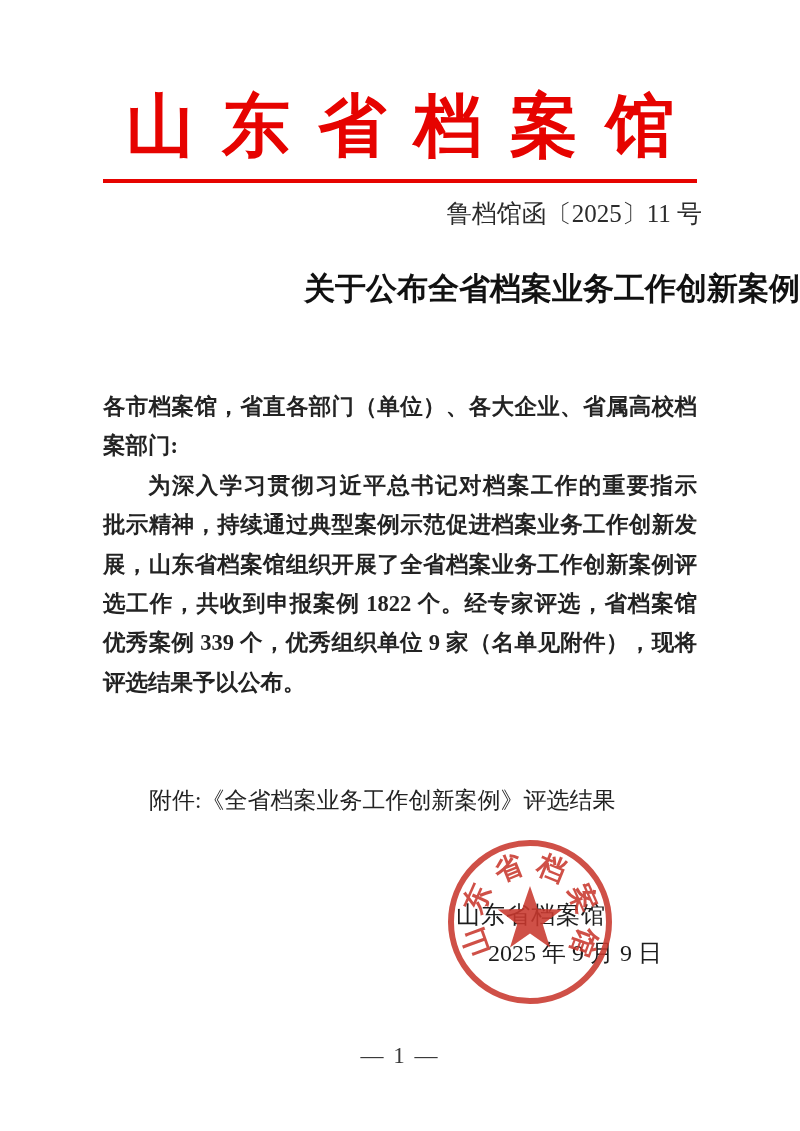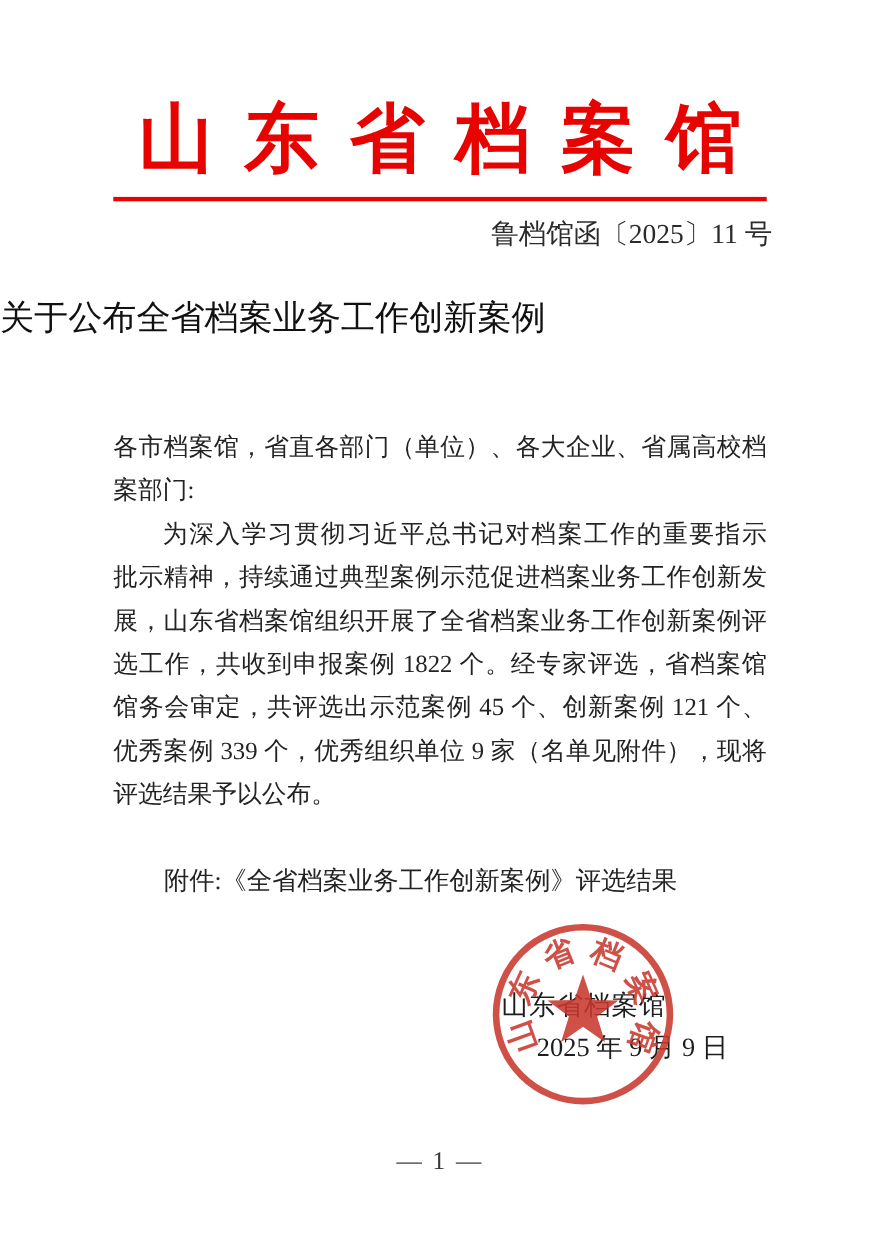--- a/index.html
+++ b/index.html
@@ -23,28 +23,28 @@
     position:absolute;top:179px;left:103px;width:594px;height:4px;
     background:var(--header-red,#e60300);
   }
   .doc-number{
     position:absolute;top:198px;right:98px;
     font-size:25px;line-height:32px;color:#2b2b2b;
     white-space:nowrap;
   }
   .notice-title{
     position:absolute;top:268px;left:0;width:100%;
-    text-align:left;font-weight:normal;
+    text-align:right;font-weight:bold;
     font-size:31px;line-height:41px;color:#111111;
   }
   .body-block{
     position:absolute;top:387px;left:103px;width:594px;
     font-size:22.5px;line-height:39.4px;color:#232323;
   }
-  .body-line{white-space:nowrap;}
+  .body-line{white-space:nowrap;font-weight:bold;}
   .body-line.just{
     white-space:normal;
     text-align:justify;text-align-last:justify;
   }
   .indent{text-indent:2em;}
   .attachment-line{
     position:absolute;top:781px;left:103px;width:594px;
     font-size:23px;line-height:39px;color:#232323;
     text-indent:2em;white-space:nowrap;
   }
@@ -88,21 +88,20 @@
     <div>关于公布全省档案业务工作创新案例</div>
   </div>
 
   <div class="body-block">
     <div class="body-line just">各市档案馆，省直各部门（单位）、各大企业、省属高校档</div>
     <div class="body-line">案部门:</div>
     <div class="body-line just indent">为深入学习贯彻习近平总书记对档案工作的重要指示</div>
     <div class="body-line just">批示精神，持续通过典型案例示范促进档案业务工作创新发</div>
     <div class="body-line just">展，山东省档案馆组织开展了全省档案业务工作创新案例评</div>
     <div class="body-line just">选工作，共收到申报案例 1822 个。经专家评选，省档案馆</div>
-    <div class="body-line just">馆务会审定，共评选出示范案例 45 个、创新案例 121 个、</div>
     <div class="body-line just">优秀案例 339 个，优秀组织单位 9 家（名单见附件），现将</div>
     <div class="body-line">评选结果予以公布。</div>
   </div>
 
   <div class="attachment-line">附件:《全省档案业务工作创新案例》评选结果</div>
 
   <div class="issuer-name">山东省档案馆</div>
 
   <div class="issue-date">2025 年 9 月 9 日</div>
 

